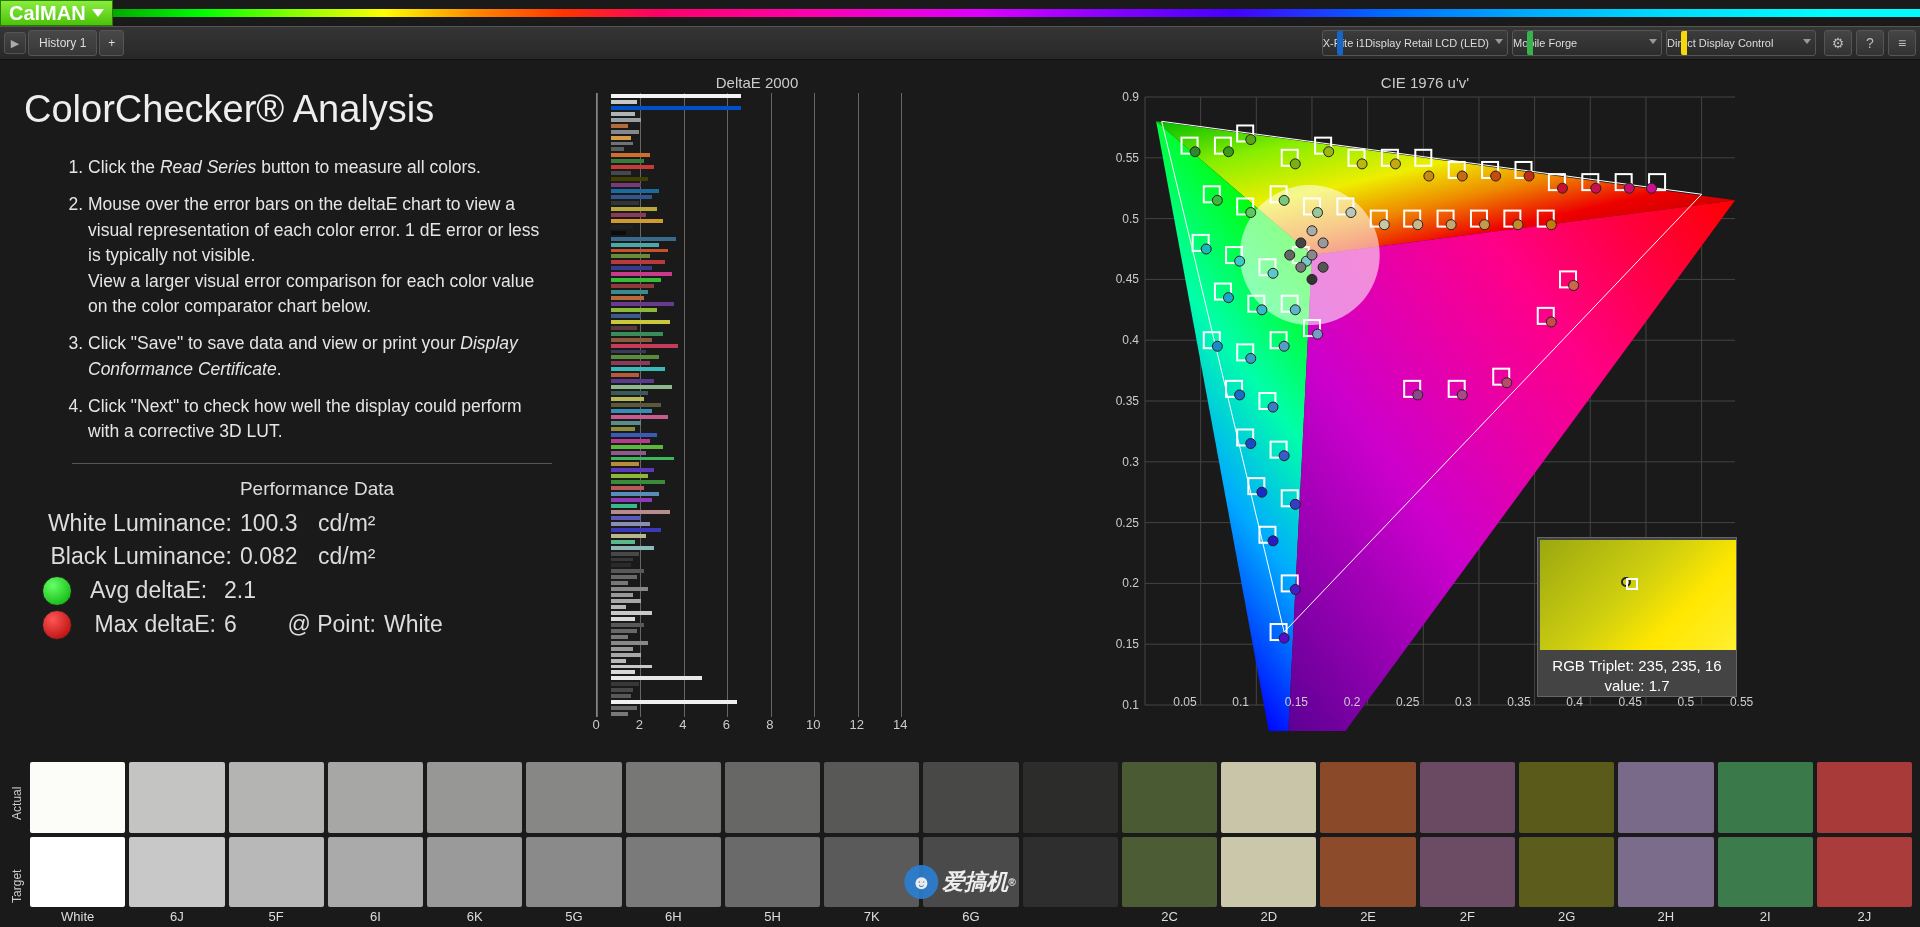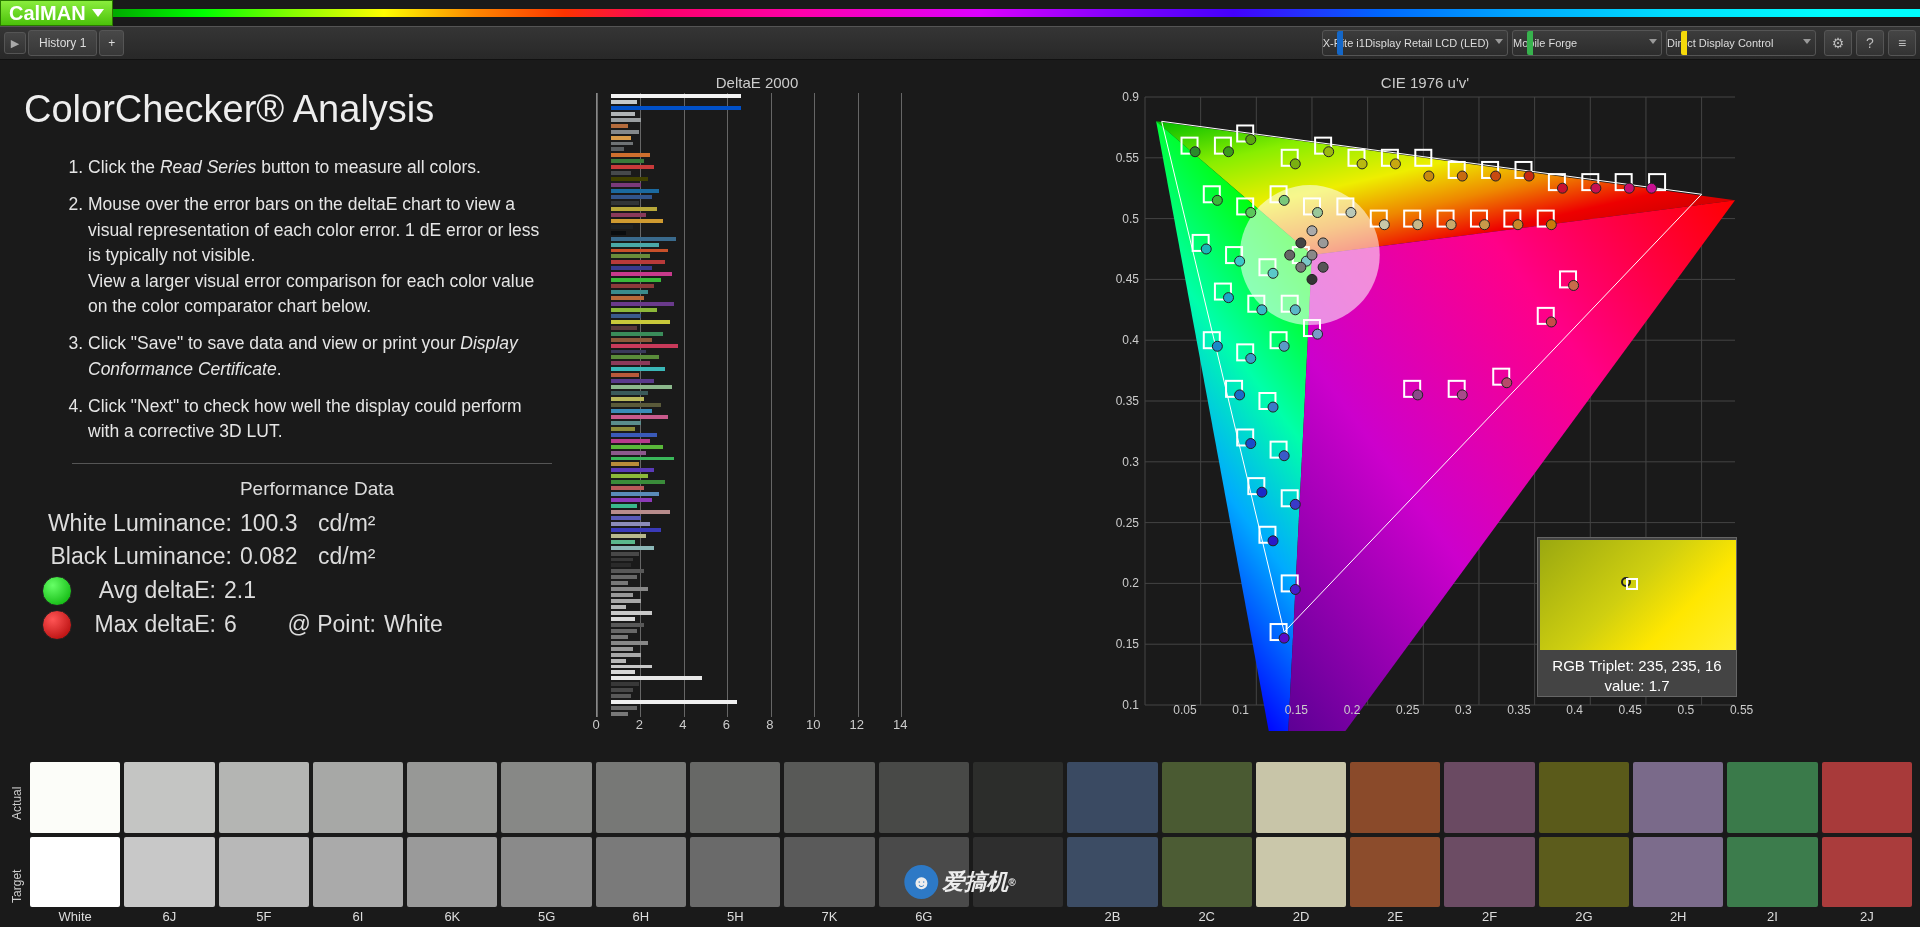--- a/index.html
+++ b/index.html
@@ -40,21 +40,21 @@
 .vline{position:absolute;top:0;bottom:0;border-left:1px solid #666}
 .axis{position:absolute;left:14px;right:0;bottom:0;height:26px;display:flex;font-size:13px;color:#ccc}
 .axis span{position:absolute;transform:translateX(-50%)}
 .bar{position:absolute;left:14px;height:3px}
 .right{flex:1;position:relative}
 .cie-title{text-align:center;font-size:15px;color:#ccc;margin-top:4px}
 .cie{position:relative;width:640px;height:640px;margin:0 auto}
 .cie svg{position:absolute;left:0;top:0}
 .cie-yaxis{position:absolute;left:-6px;top:0;bottom:26px;width:40px}
 .cie-yaxis span{position:absolute;right:0;font-size:12px;color:#ccc;transform:translateY(-50%)}
-.cie-xaxis{position:absolute;left:40px;right:0;bottom:8px;height:20px}
+.cie-xaxis{position:absolute;left:40px;right:0;bottom:16px;height:20px}
 .cie-xaxis span{position:absolute;font-size:12px;color:#ccc;transform:translateX(-50%)}
 .inset{position:absolute;right:8px;bottom:34px;width:200px;height:160px;background:#444;border:1px solid #666;font-size:14px;color:#fff}
 .inset-grad{width:196px;height:110px;margin:2px;background:linear-gradient(135deg,#9aa810 0%,#cfcf10 45%,#ffe700 70%,#ffef30 100%);position:relative}
 .inset-info{padding:4px 8px;font-size:15px;text-align:center;line-height:1.35}
 .swatches{display:flex;height:167px;padding:2px 6px 0 6px}
 .ylabels{width:22px;display:flex;flex-direction:column;font-size:12px;color:#ccc}
 .ylabels span{flex:1;display:flex;align-items:center;justify-content:center;transform:rotate(-90deg)}
 .sw-col{flex:1;margin:0 2px;display:flex;flex-direction:column}
 .sw-half{flex:1;border-radius:2px}
 .sw-gap{height:4px}
@@ -118,21 +118,21 @@
       <span class="perf-val">100.3</span>
       <span class="perf-unit">cd/m²</span>
     </div>
     <div class="perf-row">
       <span class="perf-label">Black Luminance:</span>
       <span class="perf-val">0.082</span>
       <span class="perf-unit">cd/m²</span>
     </div>
     <div class="perf-row2">
       <span class="dot green"></span>
-      <span style="width:134px;text-align:right;padding-right:8px">Avg deltaE:</span>
+      <span style="width:134px;text-align:left;padding-right:8px">Avg deltaE:</span>
       <span>2.1</span>
     </div>
     <div class="perf-row2">
       <span class="dot red"></span>
       <span style="width:134px;text-align:right;padding-right:8px">Max deltaE:</span>
       <span style="width:50px">6</span>
       <span style="width:110px;text-align:right;padding-right:8px">@ Point:</span>
       <span>White</span>
     </div>
   </div>
@@ -550,26 +550,20 @@
           <div class="sw-half" style="background:#4a4a4a"></div>
           <div class="sw-label">6G</div>
         </div>
         <div class="sw-col">
           <div class="sw-half" style="background:#2c2d2b"></div>
           <div class="sw-gap"></div>
           <div class="sw-half" style="background:#2e2e2e"></div>
           <div class="sw-label"></div>
         </div>
         <div class="sw-col">
-          <div class="sw-half" style="background:#3a4a62"></div>
-          <div class="sw-gap"></div>
-          <div class="sw-half" style="background:#3c4c64"></div>
-          <div class="sw-label">2B</div>
-        </div>
-        <div class="sw-col">
           <div class="sw-half" style="background:#4a5a32"></div>
           <div class="sw-gap"></div>
           <div class="sw-half" style="background:#4c5c34"></div>
           <div class="sw-label">2C</div>
         </div>
         <div class="sw-col">
           <div class="sw-half" style="background:#c8c5a8"></div>
           <div class="sw-gap"></div>
           <div class="sw-half" style="background:#cac7aa"></div>
           <div class="sw-label">2D</div>

